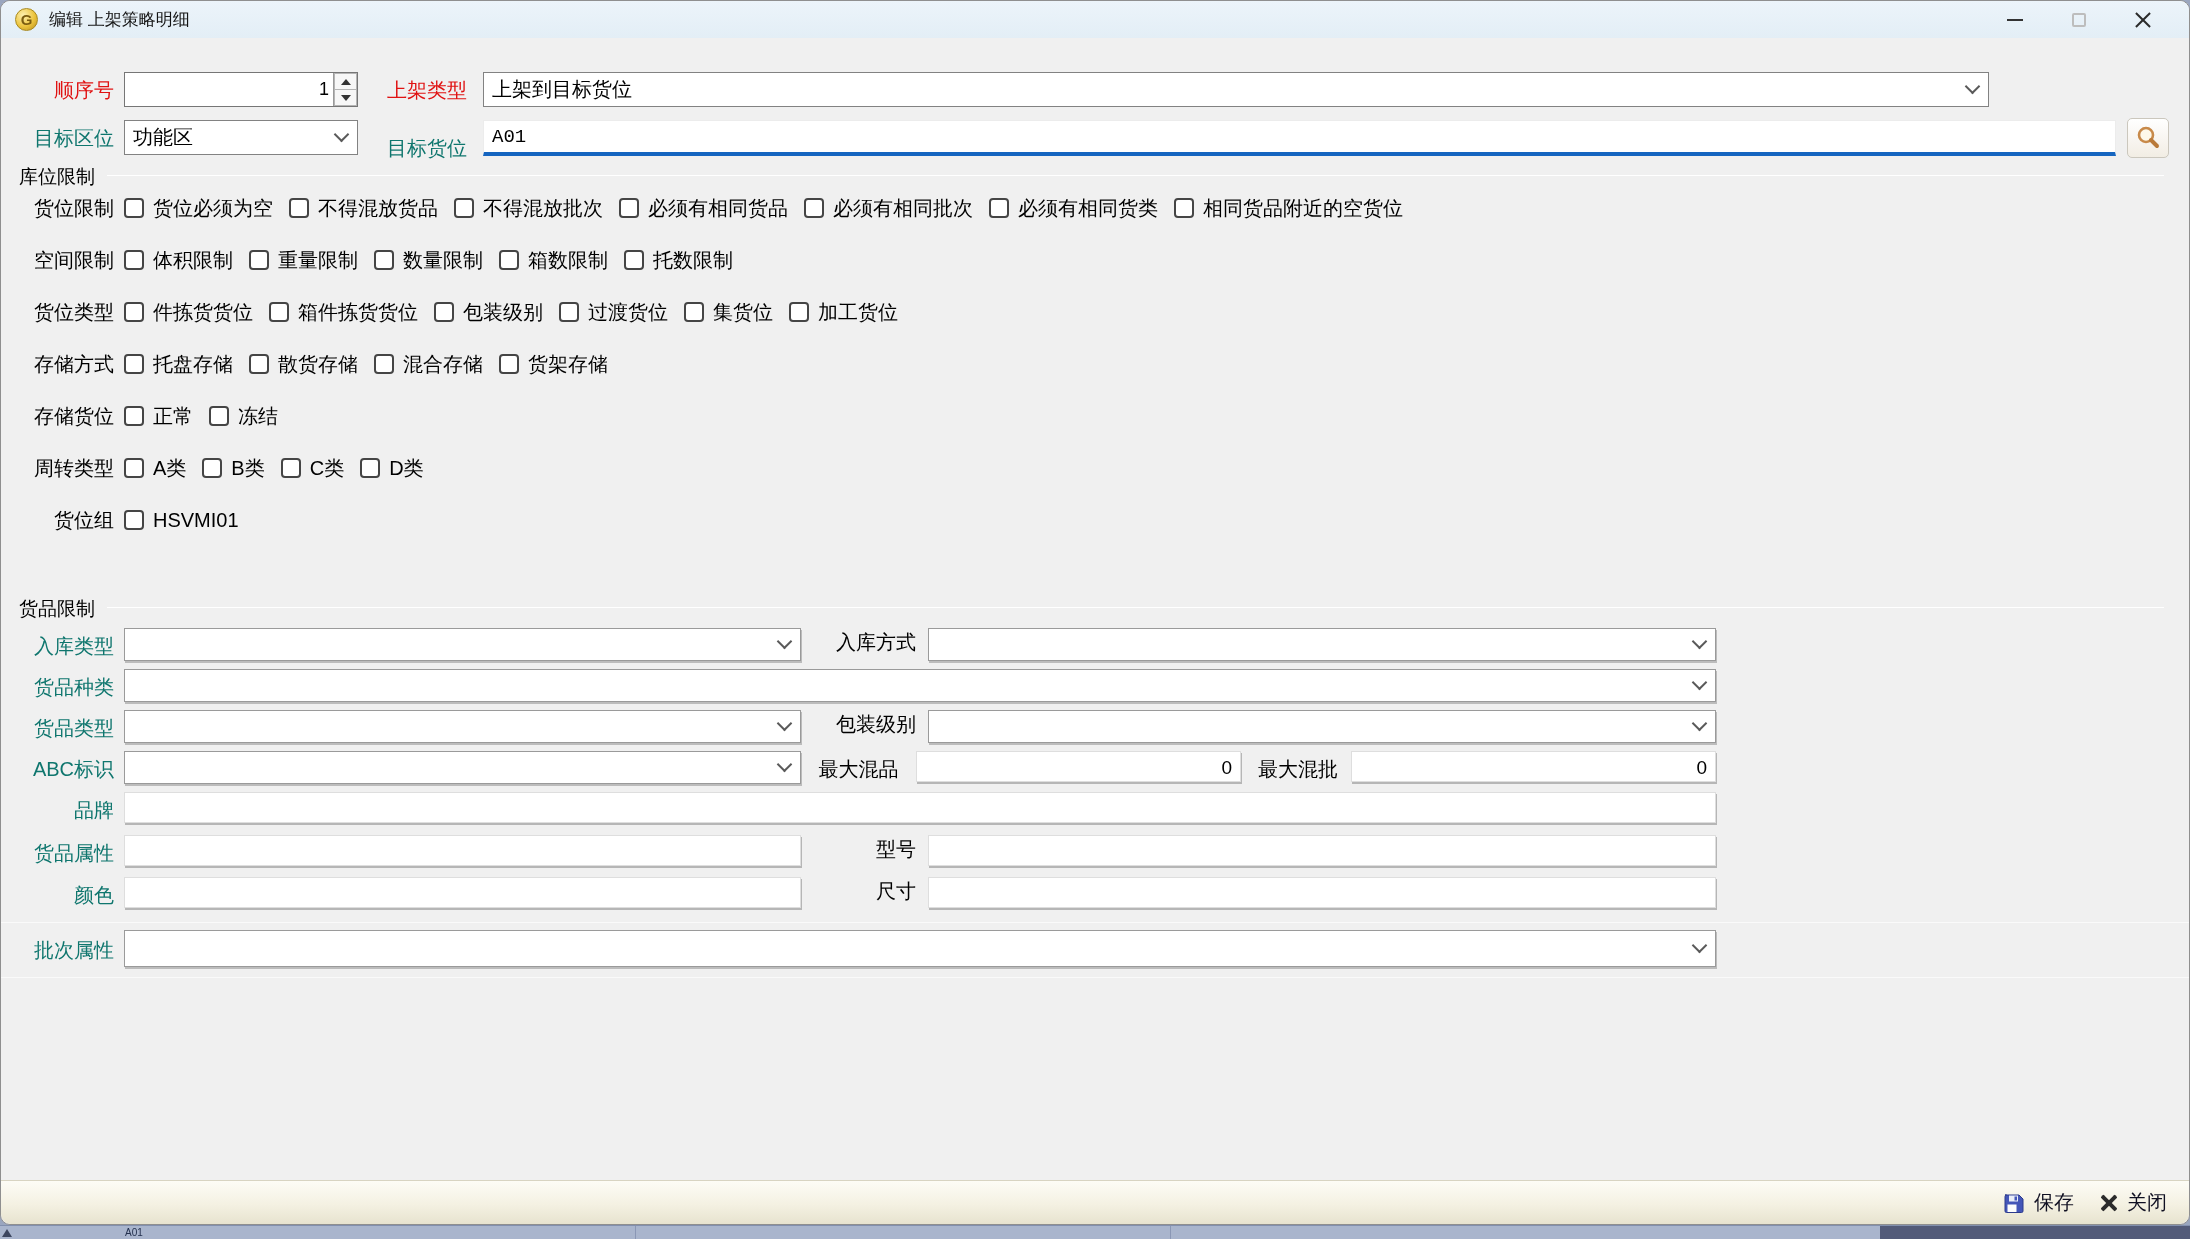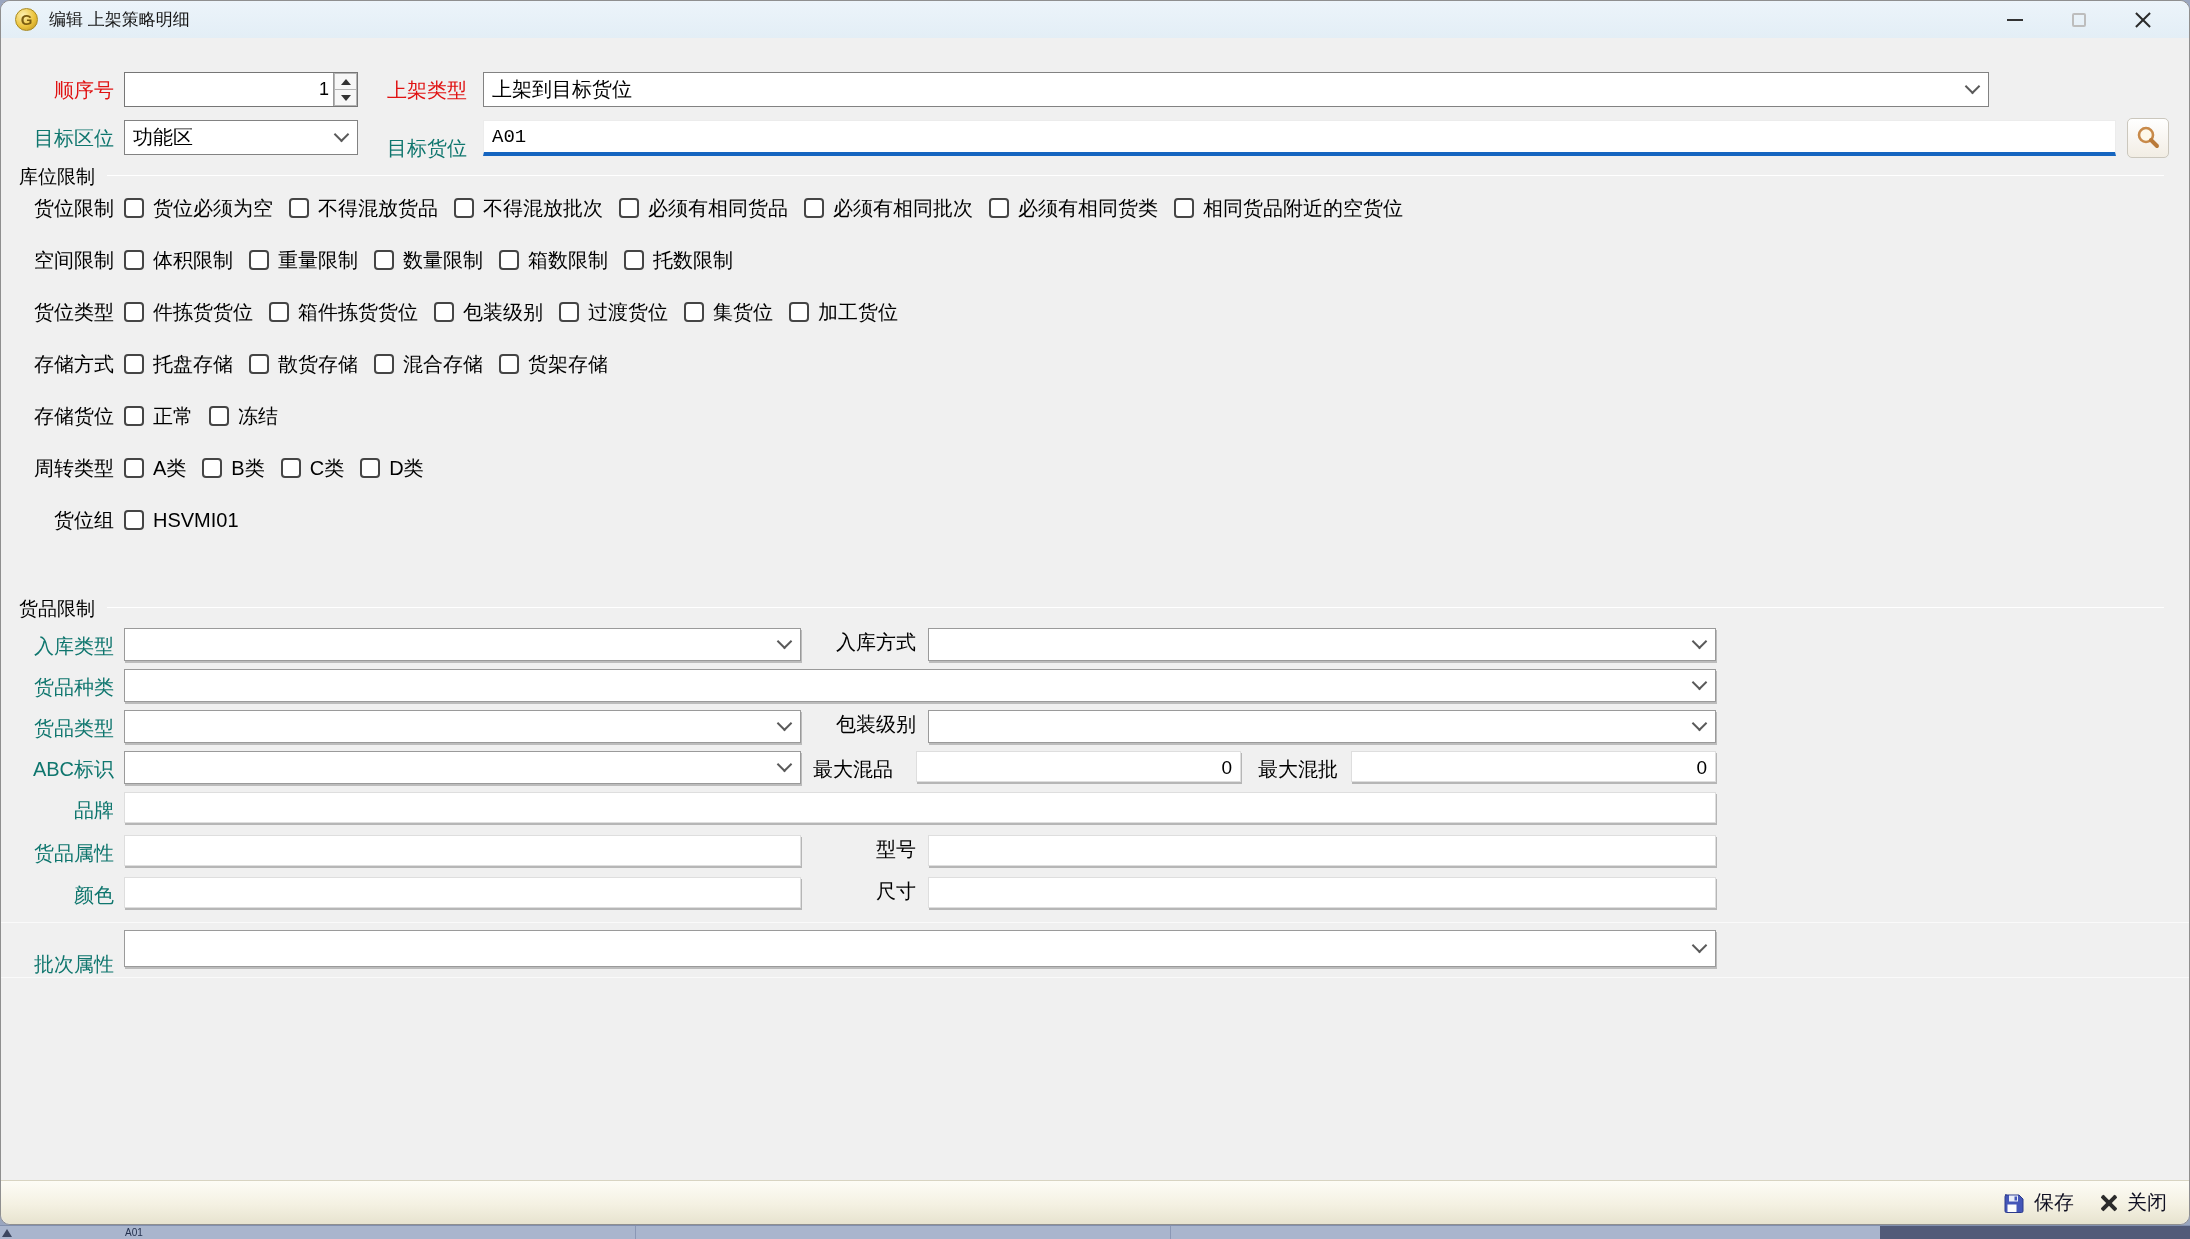--- a/index.html
+++ b/index.html
@@ -68,21 +68,21 @@
   
   .grow { position:absolute; left:0; right:0; height:33px; }
   .grow .flabel { top:5px; }
   .f1 { left:123px; width:677px; height:33px; }
   .l2 { position:absolute; left:812px; width:103px; top:1px; text-align:right; font-size:20px; }
   .f2 { left:927px; width:788px; height:33px; }
   .full { left:123px; width:1592px; height:33px; }
   .goods-combo { box-shadow:1px 2px 0 rgba(110,110,110,.4); border:1px solid #9a9a9a; }
   .tinput { position:absolute; background:#fff; border:1px solid #dedede; box-shadow:1px 2px 0 rgba(110,110,110,.45); height:31px; font-size:19px; padding:4px 8px 0 8px; }
   .num { text-align:right; font-size:19px; padding-top:5px; }
-  .l-mix1 { position:absolute; left:812px; width:91px; top:5px; text-align:left; font-size:20px; }
+  .l-mix1 { position:absolute; left:812px; width:91px; top:5px; text-align:center; font-size:20px; }
   .i-mix1 { left:915px; width:325px; }
   .l-mix2 { position:absolute; left:1252px; width:85px; top:5px; text-align:right; font-size:20px; }
   .i-mix2 { left:1350px; width:365px; }
 
   .hairline { position:absolute; left:0; right:0; height:1px; background:#e2e2e2; border-bottom:1px solid #fafafa; }
 
   
   .footer { position:absolute; left:0; right:0; bottom:0; height:44px;
     background:linear-gradient(#fdfcf6,#f4f1e2 55%,#e7e3cf); border-top:1px solid #d8d4c2;
     border-radius:0 0 10px 10px; display:flex; align-items:center; justify-content:flex-end; padding-right:22px; gap:26px; }
@@ -376,21 +376,21 @@
     <div class="grow" style="top:839px;">
       <div class="flabel">颜色</div>
       <div class="tinput f1"></div>
       <div class="l2">尺寸</div>
       <div class="tinput f2"></div>
     </div>
 
     <div class="hairline" style="top:884px;"></div>
 
     <div class="grow" style="top:892px; height:37px;">
-      <div class="flabel" style="top:7px;margin-top:14px;">批次属性</div>
+      <div class="flabel" style="top:7px;">批次属性</div>
       <div class="combo goods-combo full" style="height:37px;">
           <span class="chev"></span>
         </div>
     </div>
 
     <div class="hairline" style="top:939px;"></div>
   </div>
 
   <div class="footer">
     <div class="ft-btn">

